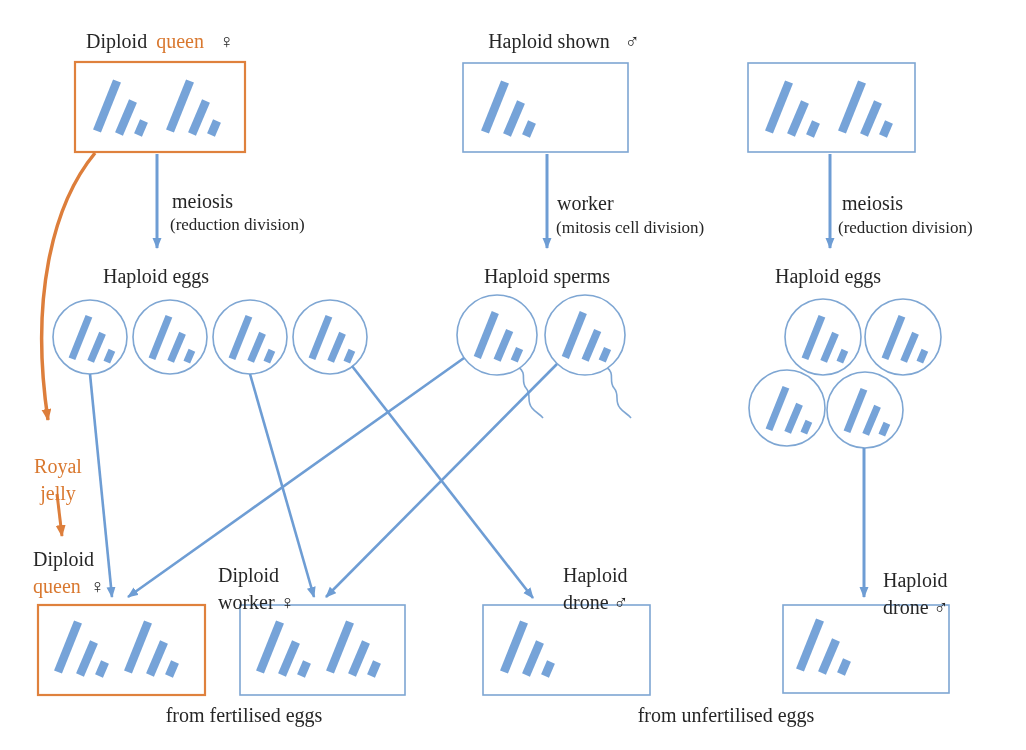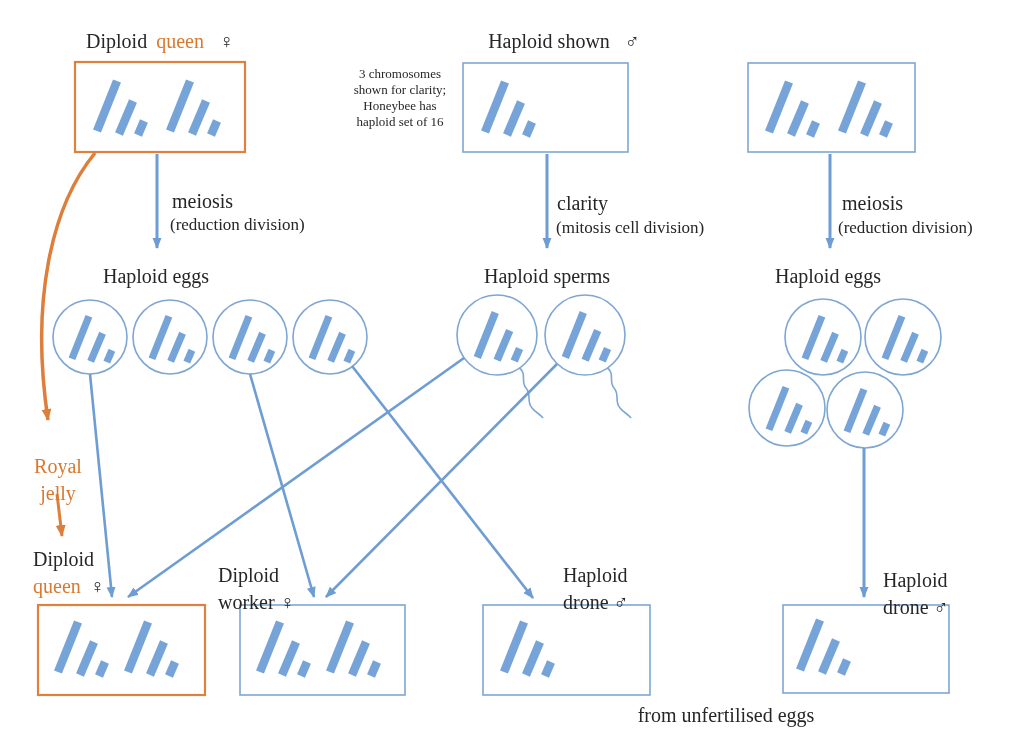--- a/index.html
+++ b/index.html
@@ -115,29 +115,25 @@
     <span class="orange ml4">queen</span>
     <span class="ml10">♀</span>
   </div>
 
   <div class="txt cx" style="left:564px;top:29px;">
     <span>Haploid shown</span>
     <span class="ml10">♂</span>
   </div>
 
 
-  <div class="note" style="position:absolute;left:330px;top:66px;width:140px;">3 chromosomes
-shown for clarity;
-Honeybee has
-haploid set of 16</div>
 
   <div class="txt" style="left:172px;top:189px;">meiosis</div>
   <div class="txt sub" style="left:170px;top:217px;">(reduction division)</div>
 
-  <div class="txt" style="left:557px;top:191px;">clarity</div>
+  <div class="txt" style="left:557px;top:191px;">worker</div>
   <div class="txt sub" style="left:556px;top:220px;">(mitosis cell division)</div>
 
   <div class="txt" style="left:842px;top:191px;">meiosis</div>
   <div class="txt sub" style="left:838px;top:220px;">(reduction division)</div>
 
   <div class="txt cx" style="left:156px;top:264px;">Haploid eggs</div>
   <div class="txt cx" style="left:547px;top:264px;">Haploid sperms</div>
   <div class="txt cx" style="left:828px;top:264px;">Haploid eggs</div>
 
   <div class="txt cx pre orange lh27" style="left:58px;top:437px;">Royal
@@ -151,15 +147,16 @@
     </div>
   </div>
 
   <div class="txt pre lh27" style="left:218px;top:546px;">Diploid
 worker ♀</div>
   <div class="txt pre lh27" style="left:563px;top:546px;">Haploid
 drone ♂</div>
   <div class="txt pre lh27" style="left:883px;top:551px;">Haploid
 drone ♂</div>
 
+  <div class="txt cx" style="left:244px;top:703px;">from fertilised eggs</div>
   <div class="txt cx" style="left:726px;top:703px;">from unfertilised eggs</div>
 
 </div>
 
 </body></html>

